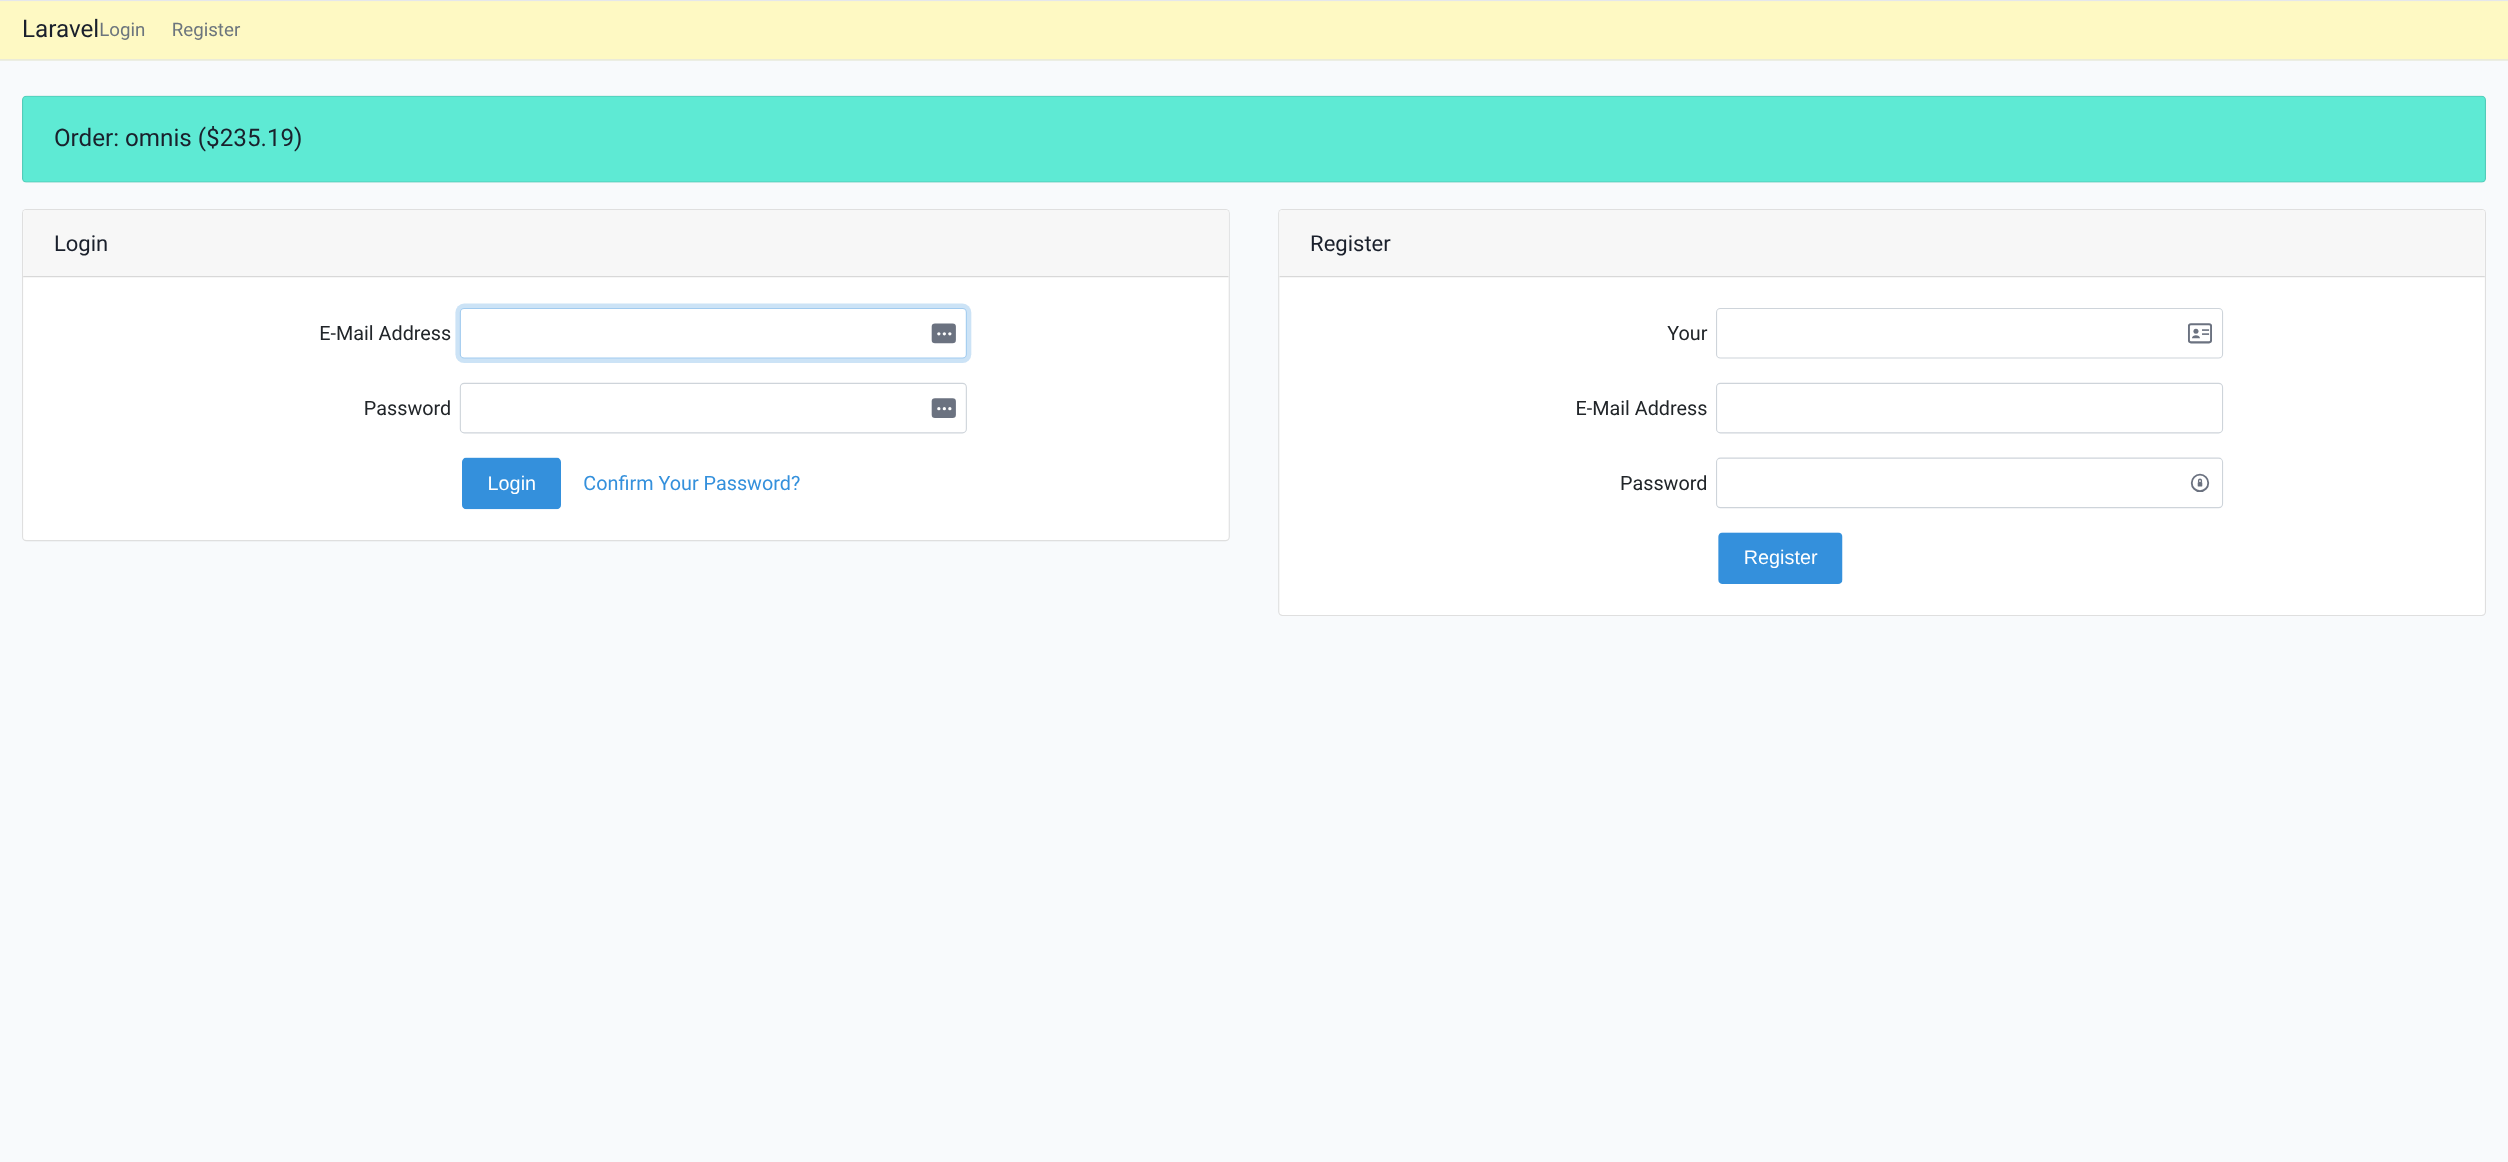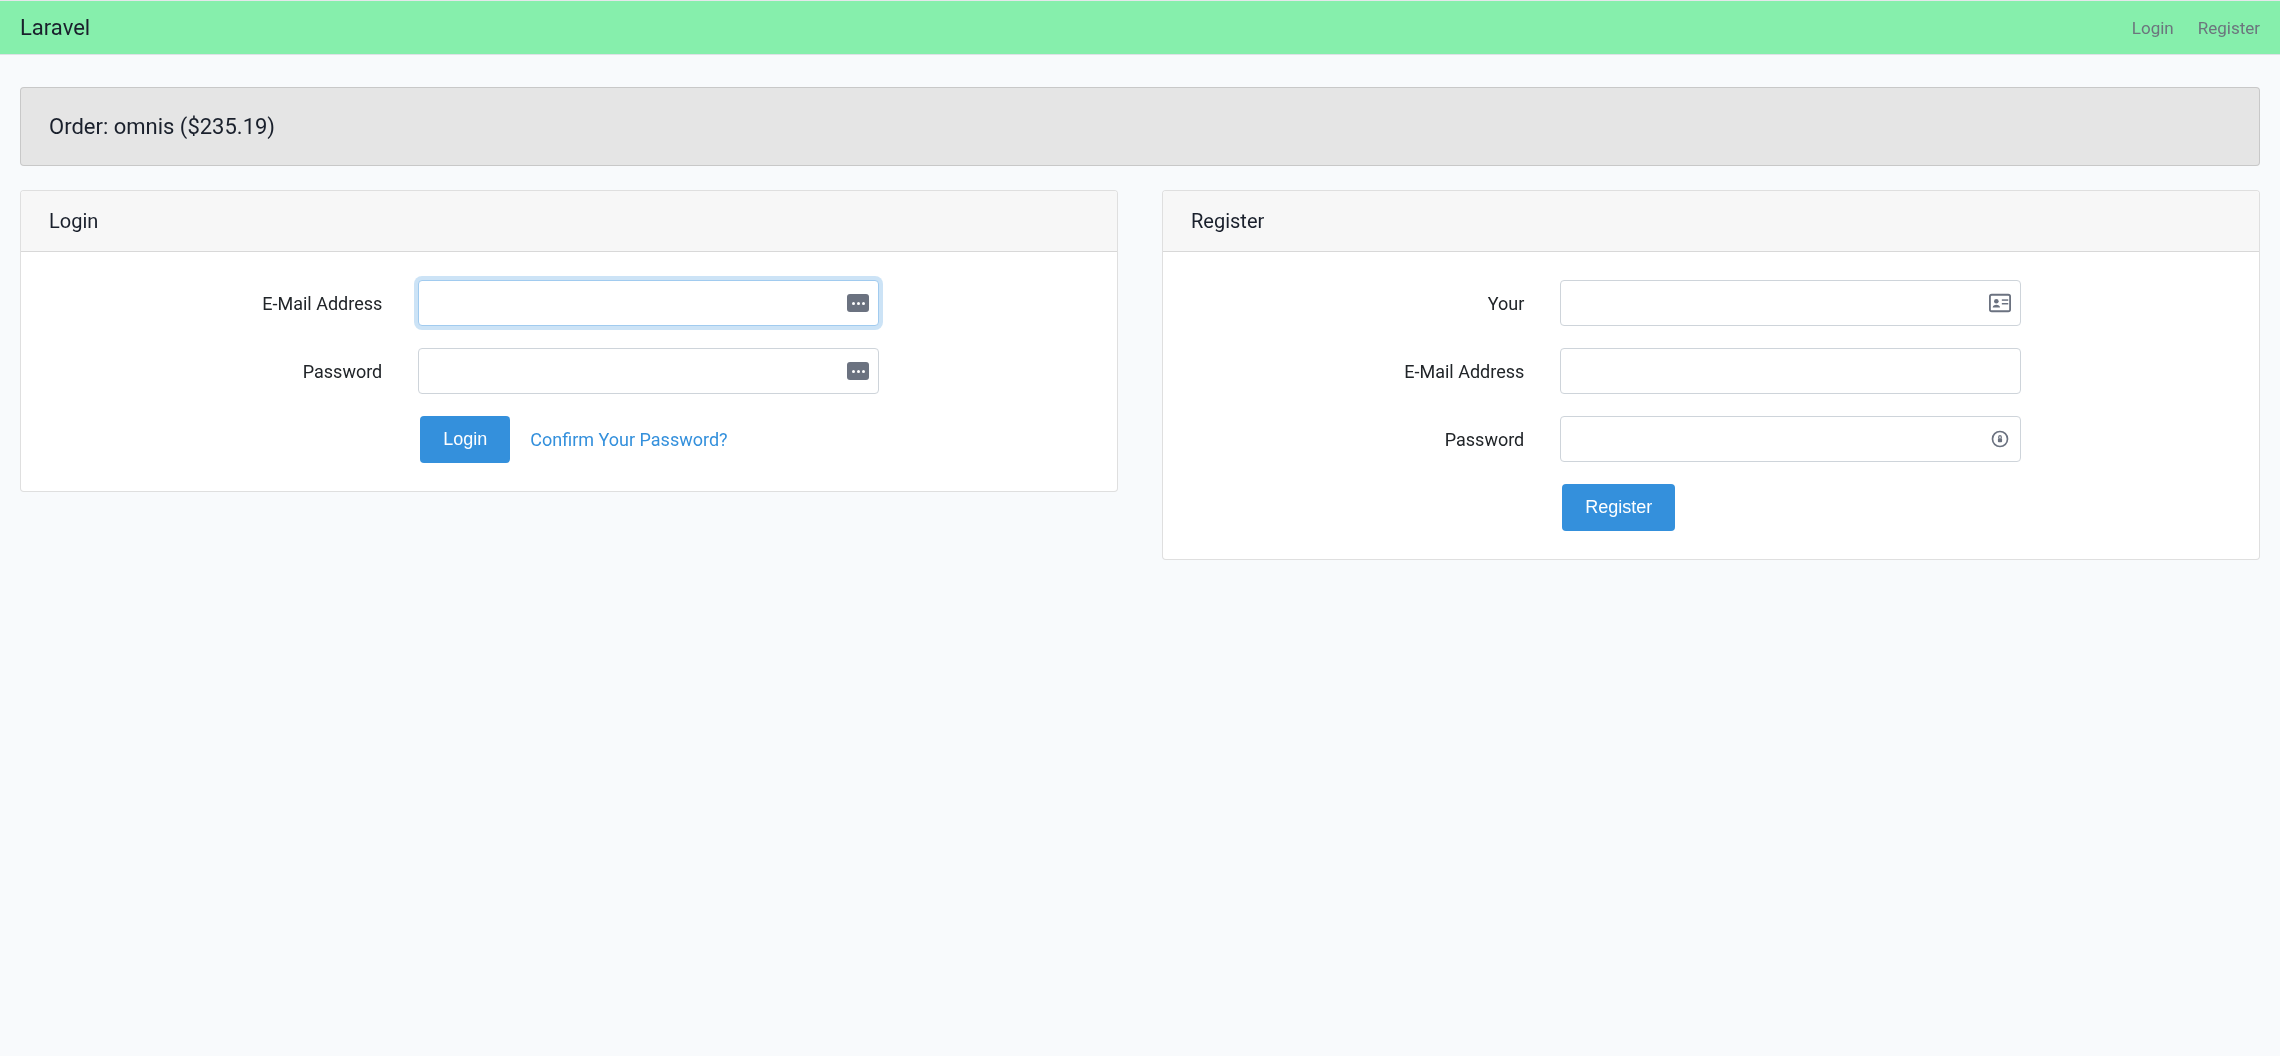--- a/index.html
+++ b/index.html
@@ -3,42 +3,42 @@
   <meta charset="utf-8">
   <style>
     * { box-sizing: border-box; margin: 0; padding: 0; }
     body {
       font-family: -apple-system, BlinkMacSystemFont, "Segoe UI", Roboto, "Helvetica Neue", Arial, sans-serif;
       background: #f8fafc;
       color: #212529;
       font-size: 16px;
     }
     .navbar {
-      background: #86efac;
+      background: #fef9c3;
       border-bottom: 1px solid #dee2e6;
       border-top: 1px solid #e5e7eb;
       padding: 14px 20px;
       display: flex;
       align-items: center;
-      justify-content: space-between;
+      justify-content: flex-start;
     }
     .navbar-brand {
       font-size: 22px;
       color: #1a202c;
       text-decoration: none;
     }
     .navbar-nav { display: flex; gap: 24px; }
     .nav-link {
       color: #6c757d;
       text-decoration: none;
       font-size: 17px;
     }
     .container { padding: 32px 20px 24px; }
     .order-card {
-      background: #e5e5e5;
+      background: #5eead4;
       border: 1px solid rgba(0,0,0,.125);
       border-radius: 4px;
       padding: 26px 28px;
       font-size: 22px;
       color: #1a202c;
     }
     .row {
       display: flex;
       gap: 44px;
       padding: 0 20px 20px;
@@ -59,21 +59,21 @@
     }
     .card-body { padding: 28px 28px 28px 20px; }
     .form-row {
       display: flex;
       align-items: center;
       margin-bottom: 22px;
     }
     .form-label {
       width: 36%;
       text-align: right;
-      padding-right: 36px;
+      padding-right: 8px;
       font-size: 18px;
       color: #212529;
     }
     .form-field { width: 44%; position: relative; }
     .form-control {
       width: 100%;
       height: 46px;
       padding: 8px 38px 8px 12px;
       font-size: 16px;
       border: 1px solid #ced4da;

